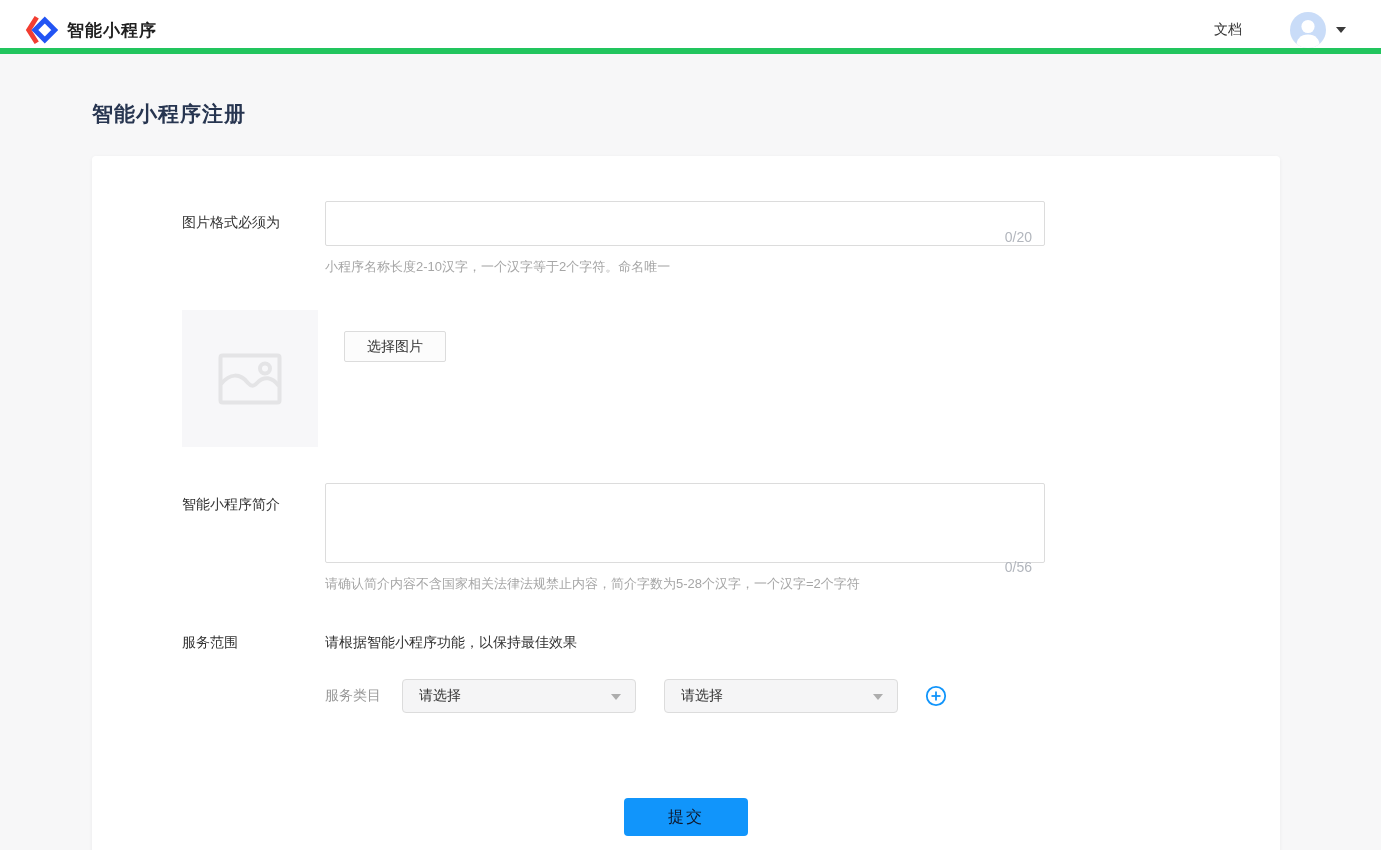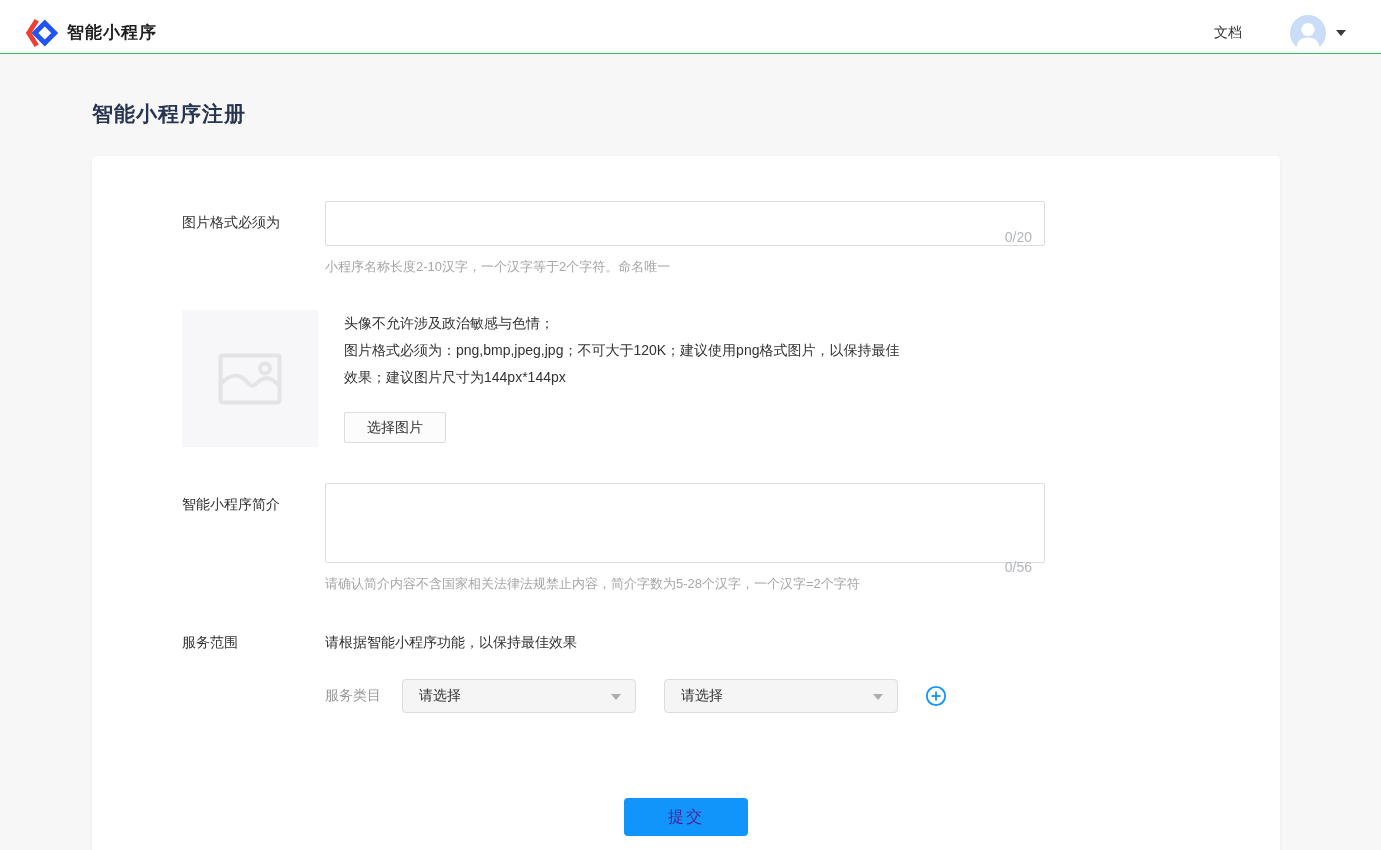--- a/index.html
+++ b/index.html
@@ -5,21 +5,21 @@
   * { margin:0; padding:0; box-sizing:border-box; }
   html,body { width:1381px; height:850px; overflow:hidden; }
   body {
     background:#f7f7f8;
     font-family:"Liberation Sans","DejaVu Sans",sans-serif;
     color:#333;
   }
 
   
   .topbar {
-    height:54px; background:#fff; border-bottom:1px solid #22c55e;
+    height:54px; background:#fff; border-bottom:6px solid #22c55e;
     display:flex; align-items:center; padding:12px 35px 0 24px;
   }
   .brand { display:flex; align-items:center; gap:9px; cursor:pointer; }
   .brand-title { font-size:17px; font-weight:700; color:#1f1f1f; letter-spacing:1px; }
   .topbar-right { margin-left:auto; display:flex; align-items:center;justify-content:center; }
   .docs-link { font-size:14px; color:#333; cursor:pointer; }
   .user-area { display:flex; align-items:center; margin-left:48px; cursor:pointer; }
   .user-avatar {
     width:36px; height:36px; border-radius:50%; background:#c9dcf8; overflow:hidden;
     display:flex; align-items:flex-end; justify-content:center;
@@ -95,21 +95,21 @@
   .select-caret {
     position:absolute; right:14px; top:14px; width:0; height:0;
     border-left:5px solid transparent; border-right:5px solid transparent;
     border-top:6px solid #adadad;
   }
   .add-category { margin-left:27px; width:22px; height:22px; cursor:pointer; display:flex; }
 
   
   .submit-wrap { margin:85px 0 0 -90px; width:1188px; text-align:center; }
   .submit-btn {
-    width:124px; height:38px; background:#1195fb; color:#4c1d95; border:none;
+    width:124px; height:38px; background:#1195fb; color:#0f172a; border:none;
     border-radius:4px; font-size:16px; letter-spacing:2px; cursor:pointer; font-family:inherit;
   }
 </style>
 </head>
 <body>
 
 <header class="topbar">
   <div class="brand">
     <span style="display:flex;">
       <svg width="34" height="34" viewBox="0 0 36 36">
@@ -151,24 +151,20 @@
       <div class="row-content gap-36" style="width:auto;">
         <div class="avatar-flex">
           <div class="img-placeholder">
             <svg width="64" height="52" viewBox="0 0 64 52">
               <rect x="2.5" y="2.5" width="59" height="47" rx="2" fill="none" stroke="#e4e4e6" stroke-width="4"></rect>
               <circle cx="47" cy="15.5" r="5" fill="none" stroke="#e4e4e6" stroke-width="4"></circle>
               <path d="M3 31 C 12 20, 22 20, 30 30 C 33 33.5, 36 33.5, 39 30 C 46 22.5, 54 24, 61 33" fill="none" stroke="#e4e4e6" stroke-width="4"></path>
             </svg>
           </div>
           <div class="avatar-right">
-            <div class="avatar-rules">
-              <div>头像不允许涉及政治敏感与色情；</div>
-              <div>图片格式必须为：png,bmp,jpeg,jpg；不可大于120K；建议使用png格式图片，以保持最佳效果；建议图片尺寸为144px*144px</div>
-            </div>
             <button class="choose-btn">选择图片</button>
           </div>
         </div>
       </div>
     </div>
 
     <div class="form-row">
       <div class="row-label">智能小程序简介</div>
       <div class="row-content gap-28">
         <textarea class="intro-area" style=""></textarea>

